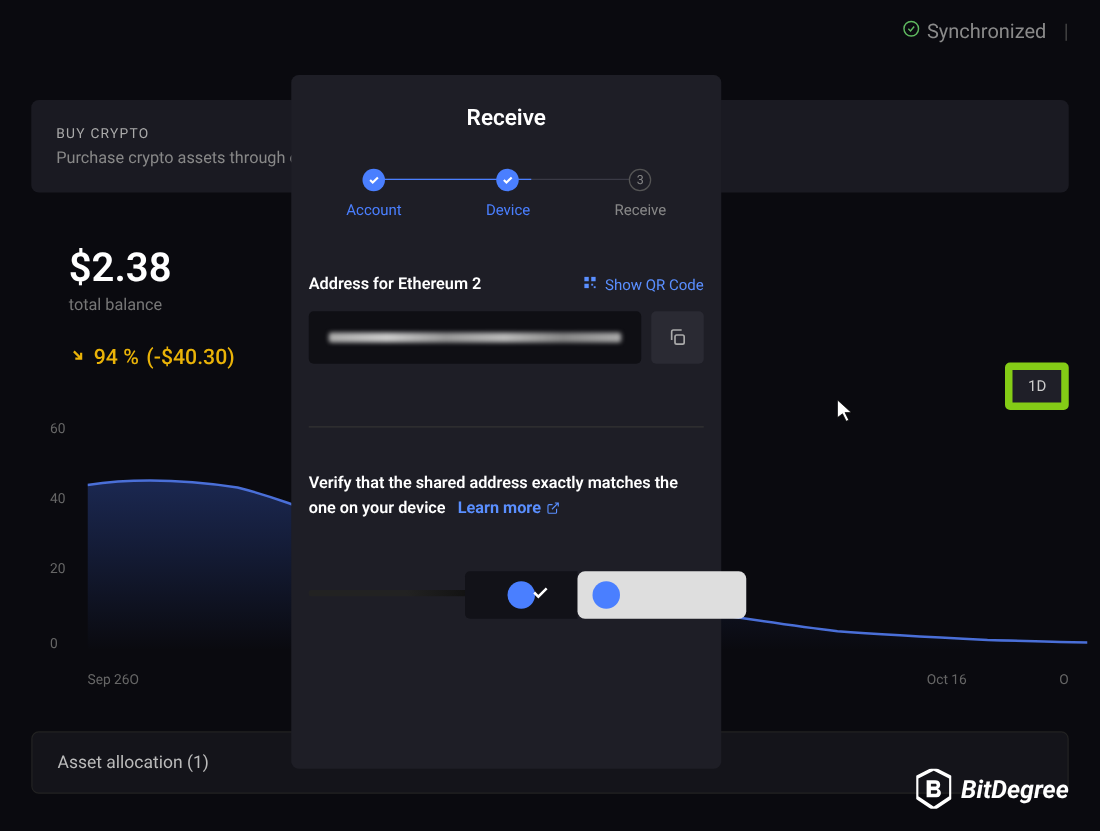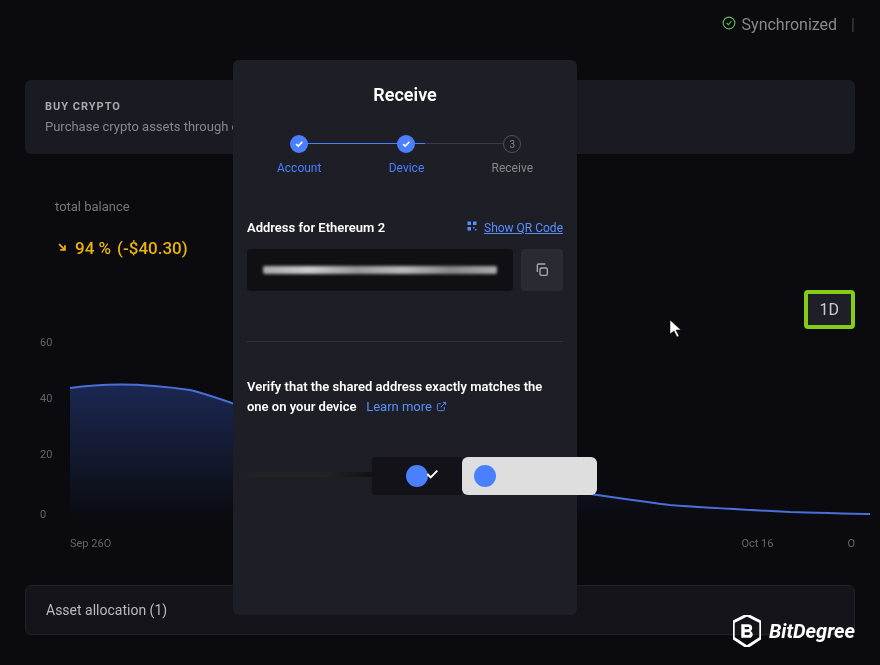--- a/index.html
+++ b/index.html
@@ -34,21 +34,21 @@
       left: 25px;
       right: 25px;
       background: #1a1a22;
       border-radius: 6px;
       padding: 20px;
     }
     .buy-title {
       font-size: 11px;
       letter-spacing: 1px;
       color: #aaa;
-      font-weight: 700;
+      font-weight: 400;
     }
     .buy-subtitle {
       font-size: 13px;
       color: #888;
       margin-top: 6px;
     }
     
     
     .portfolio {
       position: absolute;
@@ -74,24 +74,24 @@
       align-items: flex-end;
       gap: 6px;
     }
     
     
     .timeframe {
       position: absolute;
       top: 290px;
       right: 25px;
       background: #1f1f28;
-      border: 4px solid #84cc16;
+      border: 6px solid #84cc16;
       border-radius: 4px;
       padding: 6px 12px;
-      font-size: 16px;
+      font-size: 12px;
       color: #ccc;
     }
     
     
     .chart-area {
       position: absolute;
       top: 330px;
       left: 40px;
       right: 25px;
       height: 210px;
@@ -205,21 +205,20 @@
     .address-header {
       display: flex;
       justify-content: space-between;
       align-items: center;
       margin-bottom: 14px;
     }
     .address-title { font-size: 13px; font-weight: 600; }
     .qr-link {
       font-size: 12px;
       color: #5a8fff;
-      text-decoration: underline;
       display: flex;
       align-items: center;
       gap: 6px;
     }
     .address-box {
       display: flex;
       gap: 8px;
       margin-bottom: 50px;
     }
     .address-field {
@@ -250,21 +249,21 @@
     }
     
     .divider { height: 1px; background: #333; margin-bottom: 35px; }
     
     .verify-text {
       font-size: 13px;
       font-weight: 600;
       line-height: 1.5;
       margin-bottom: 35px;
     }
-    .learn-more { color: #5a8fff; font-weight: 400; display: inline-flex; align-items: center; gap: 4px; }
+    .learn-more { color: #5a8fff; font-weight: 700; display: inline-flex; align-items: center; gap: 4px; }
     
     
     .device-illus {
       display: flex;
       align-items: center;
       justify-content: center;
       position: relative;
       height: 50px;
     }
     .cable {
@@ -351,20 +350,21 @@
   <span>Synchronized</span>
   <span class="status-divider">|</span>
 </div>
 
 <div class="buy-banner">
   <div class="buy-title">BUY CRYPTO</div>
   <div class="buy-subtitle">Purchase crypto assets through our</div>
 </div>
 
 <div class="portfolio">
+  <div class="balance">$2.38</div>
   <div class="balance-label">total balance</div>
   <div class="change">
     <span>
       <svg width="14" height="14" viewBox="0 0 24 24" fill="none" stroke="currentColor" stroke-width="3">
           <path d="M7 7l10 10M17 9v8H9"></path>
         </svg>
     </span>
     <span>94 %</span>
     <span>(-$40.30)</span>
   </div>

